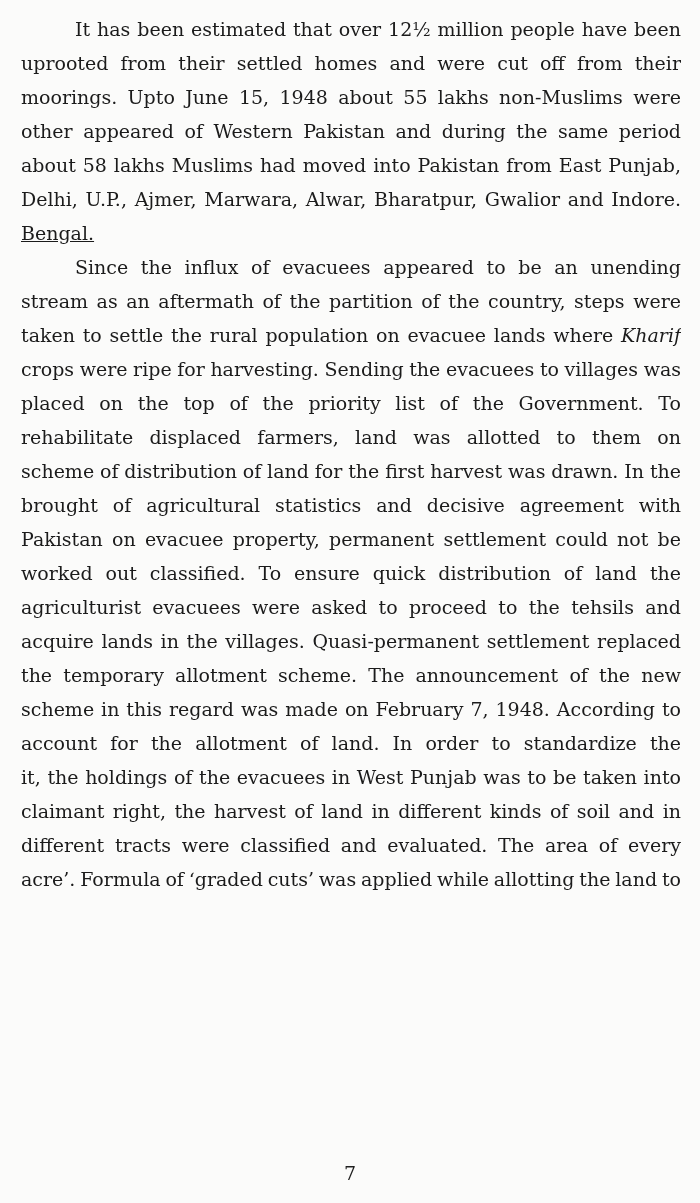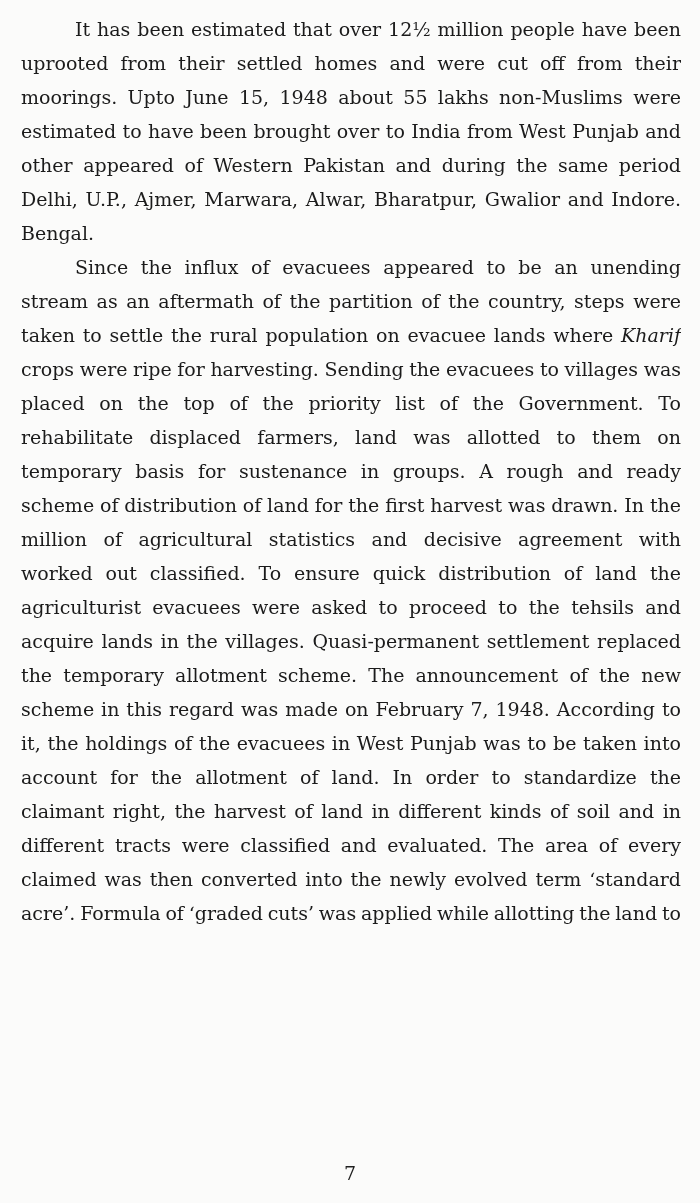--- a/index.html
+++ b/index.html
@@ -21,21 +21,21 @@
   .line {
     font-size: 19px;
     line-height: 34px;
     height: 34px;
     overflow: hidden;
     text-align: justify;
     text-align-last: justify;
     word-spacing: -1.5px;
   }
   .indent { text-indent: 54px; }
-  .para-end { text-align-last: left; }
+  .para-end { text-align-last: left; text-decoration: underline; }
   .line i { font-style: italic; }
   .page-number {
     position: absolute;
     top: 1161px;
     left: 0;
     width: 100%;
     text-align: center;
     font-size: 19px;
     line-height: 24px;
     color: #1f1f1f;
@@ -43,44 +43,43 @@
 </style>
 </head>
 <body>
 
 <div class="text-block">
 
   <div>
     <div class="line indent">It has been estimated that over 12½ million people have been</div>
     <div class="line">uprooted from their settled homes and were cut off from their</div>
     <div class="line">moorings. Upto June 15, 1948 about 55 lakhs non-Muslims were</div>
-    <div class="line">estimated to have been brought over to India from West Punjab and</div>
     <div class="line">other appeared of Western Pakistan and during the same period</div>
+    <div class="line">about 58 lakhs Muslims had moved into Pakistan from East Punjab,</div>
     <div class="line">Delhi, U.P., Ajmer, Marwara, Alwar, Bharatpur, Gwalior and Indore.</div>
     <div class="line para-end">Bengal.</div>
   </div>
 
   <div>
     <div class="line indent">Since the influx of evacuees appeared to be an unending</div>
     <div class="line">stream as an aftermath of the partition of the country, steps were</div>
     <div class="line"><span>taken to settle the rural population on evacuee lands where </span><i>Kharif</i></div>
     <div class="line">crops were ripe for harvesting. Sending the evacuees to villages was</div>
     <div class="line">placed on the top of the priority list of the Government. To</div>
     <div class="line">rehabilitate displaced farmers, land was allotted to them on</div>
-    <div class="line">temporary basis for sustenance in groups. A rough and ready</div>
     <div class="line">scheme of distribution of land for the first harvest was drawn. In the</div>
-    <div class="line">million of agricultural statistics and decisive agreement with</div>
+    <div class="line">brought of agricultural statistics and decisive agreement with</div>
+    <div class="line">Pakistan on evacuee property, permanent settlement could not be</div>
     <div class="line">worked out classified. To ensure quick distribution of land the</div>
     <div class="line">agriculturist evacuees were asked to proceed to the tehsils and</div>
     <div class="line">acquire lands in the villages. Quasi-permanent settlement replaced</div>
     <div class="line">the temporary allotment scheme. The announcement of the new</div>
     <div class="line">scheme in this regard was made on February 7, 1948. According to</div>
+    <div class="line">account for the allotment of land. In order to standardize the</div>
     <div class="line">it, the holdings of the evacuees in West Punjab was to be taken into</div>
-    <div class="line">account for the allotment of land. In order to standardize the</div>
     <div class="line">claimant right, the harvest of land in different kinds of soil and in</div>
     <div class="line">different tracts were classified and evaluated. The area of every</div>
-    <div class="line">claimed was then converted into the newly evolved term ‘standard</div>
     <div class="line">acre’. Formula of ‘graded cuts’ was applied while allotting the land to</div>
   </div>
 
 </div>
 
 <div class="page-number">7</div>
 
 </body></html>

